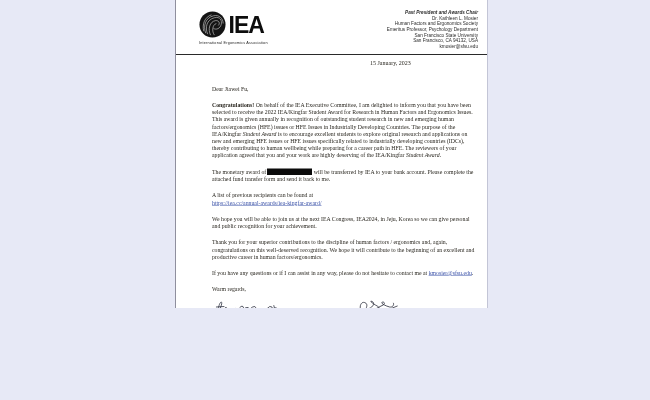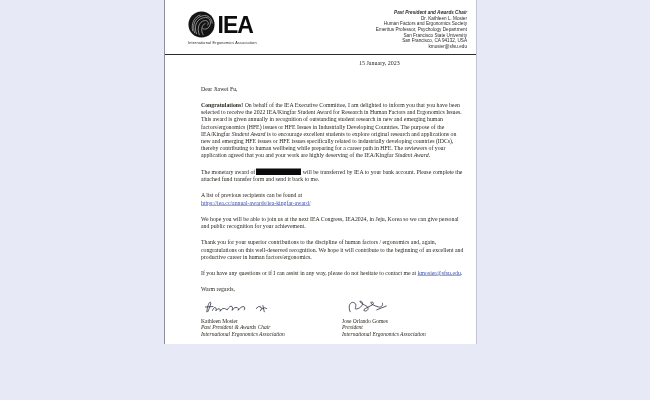--- a/index.html
+++ b/index.html
@@ -1,20 +1,20 @@
 <!DOCTYPE html>
 <html><head>
 <meta charset="utf-8">
 <style>
   * { margin:0; padding:0; box-sizing:border-box; }
   html,body { width:650px; height:400px; overflow:hidden; }
   body { background:#e7e9f6; font-family:"Liberation Serif", serif; }
 
   .page {
-    position:absolute; left:164px; top:0; width:313px; height:344px;
+    position:absolute; left:175px; top:0; width:313px; height:308px;
     background:#ffffff; border-left:1px solid #8f8f9e; border-right:1px solid #c3c5d6;
     overflow:hidden;
   }
   .page-inner {
     width:626px; height:800px; transform:scale(0.5); transform-origin:0 0;
     color:#29261f; position:relative;
   }
 
   
   .header { display:flex; justify-content:space-between; padding:20px 22px 0 44px; }

